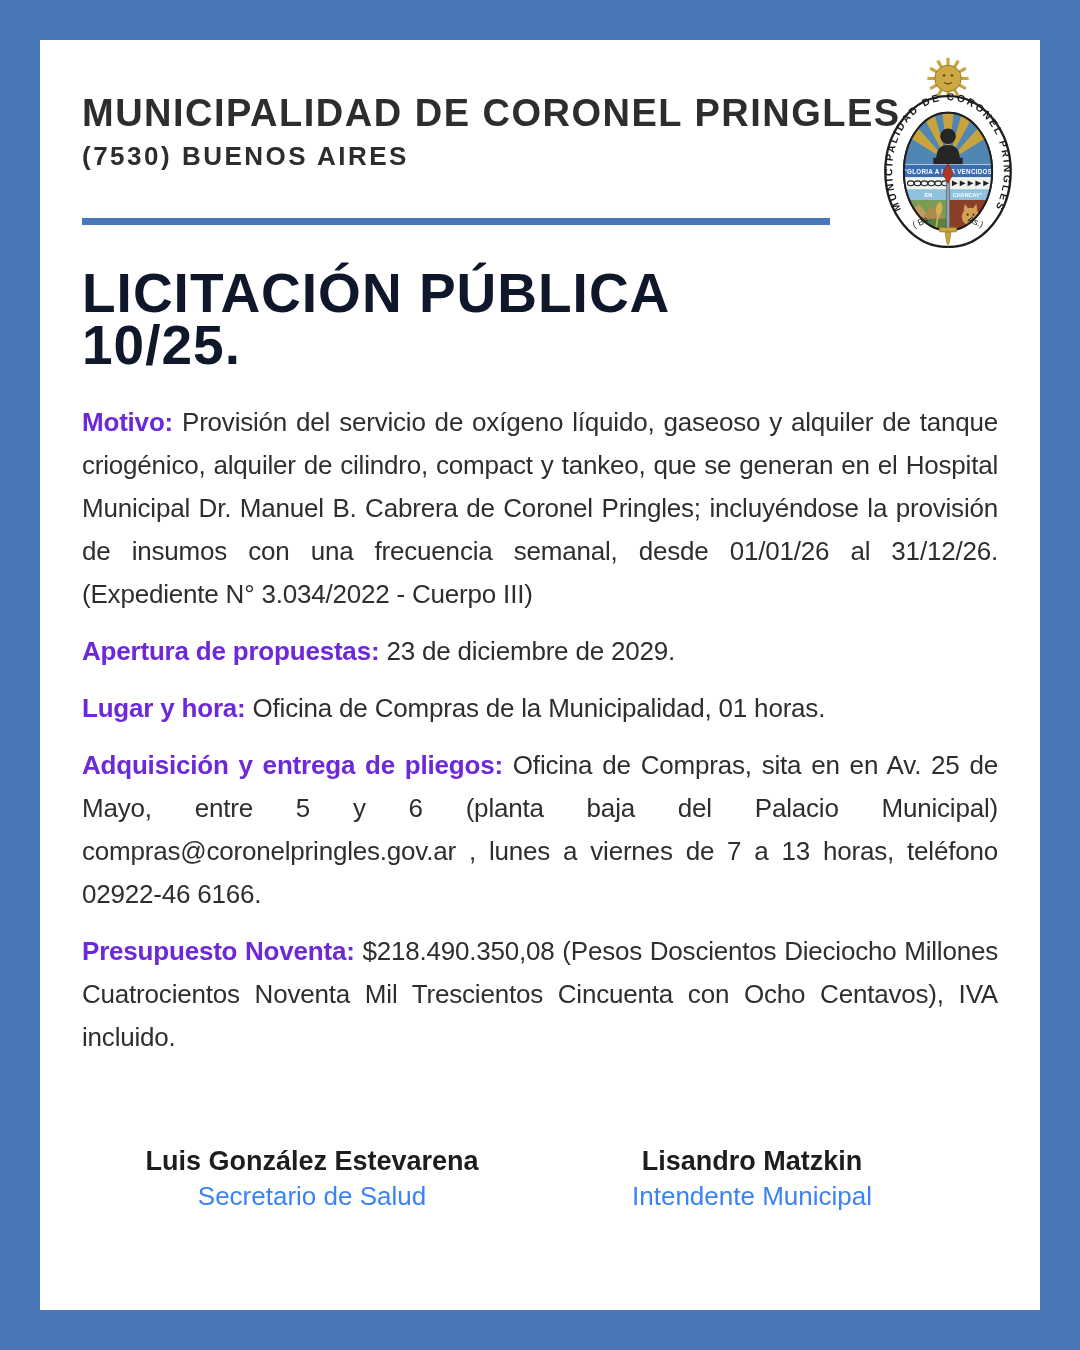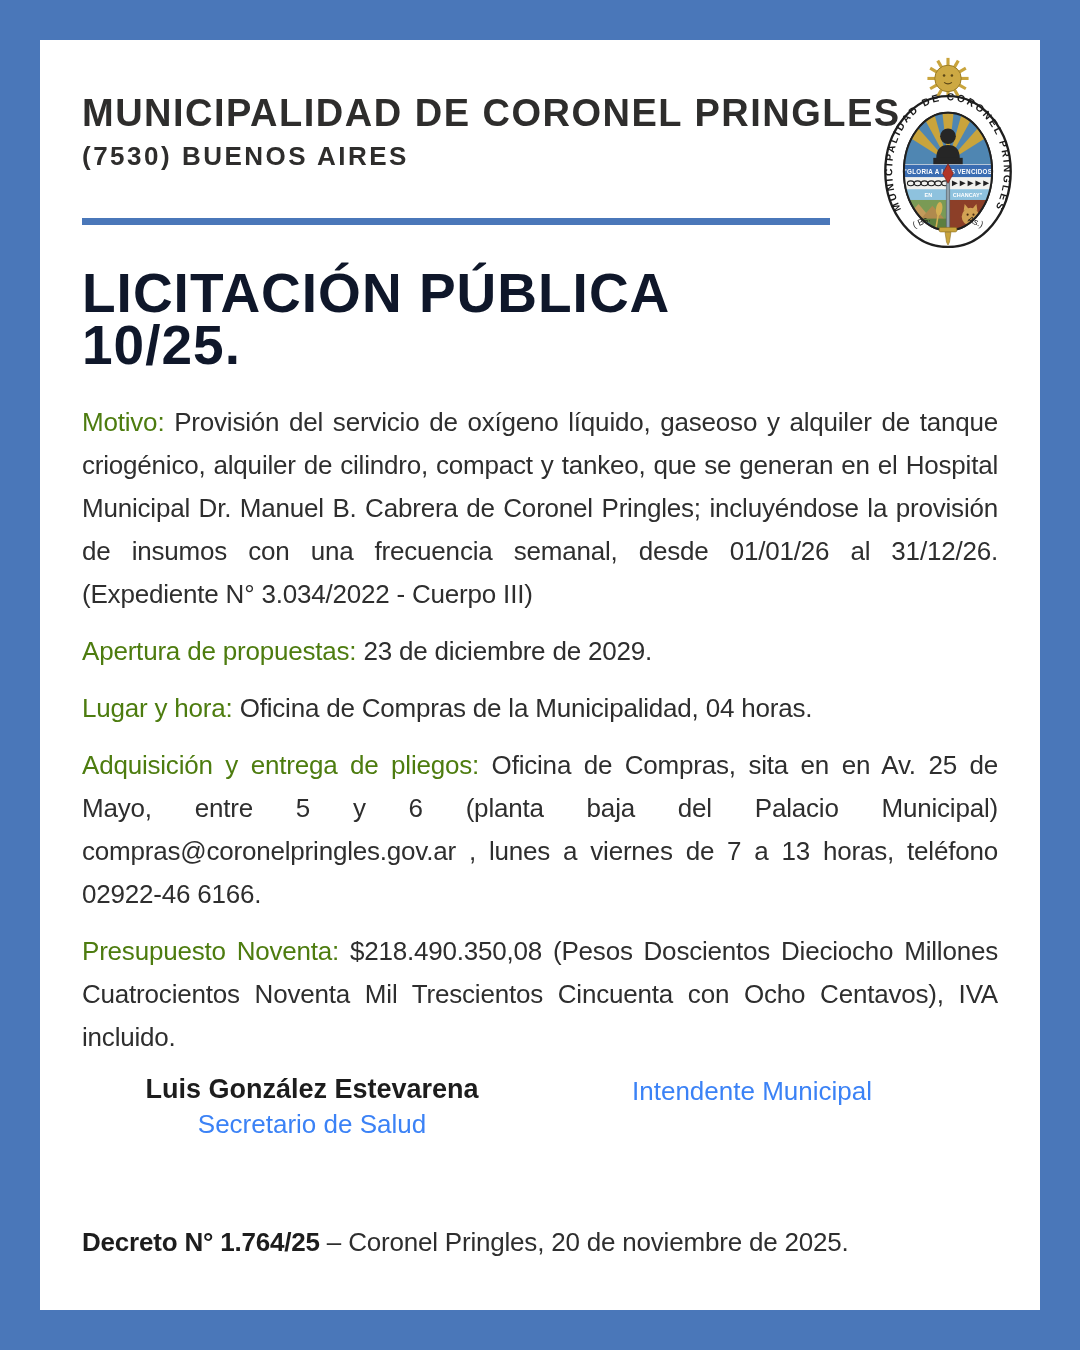--- a/index.html
+++ b/index.html
@@ -26,22 +26,22 @@
   .divider{height:7px;width:748px;background:#4a77b9;margin-top:46px;}
   .doc-title{
     margin-top:42px;color:#0f172a;font-weight:bold;
     font-size:55px;line-height:0.95;letter-spacing:1px;
   }
   .paras{margin-top:30px;}
   .para{
     font-size:26px;line-height:43px;color:#2e2e2e;
     text-align:justify;margin:0 0 14px 0;letter-spacing:-0.2px;
   }
-  .para .lbl{font-weight:normal;color:#4d7c0f;}
-  .sigs{display:flex;}
+  .para .lbl{font-weight:bold;color:#6d28d9;}
+  .sigs{display:flex;margin-top:72px;align-items:center;}
   .sig{text-align:center;}
   .sig-left{width:460px;}
   .sig-right{width:420px;}
   .sig-name{font-weight:bold;font-size:27px;color:#1d1d1d;line-height:1.2;}
   .sig-role{font-size:26px;color:#3b82f6;line-height:1.2;margin-top:3px;}
   .footer{
     margin-top:auto;margin-bottom:52px;
     font-size:26px;color:#2e2e2e;letter-spacing:-0.2px;
   }
   .footer .lbl{font-weight:bold;color:#1d1d1d;}
@@ -60,36 +60,36 @@
   <div class="divider"></div>
 
   <div class="doc-title">
     <div>LICITACIÓN PÚBLICA</div>
     <div>10/25.</div>
   </div>
 
   <div class="paras">
     <p class="para"><span class="lbl">Motivo:</span><span> Provisión del servicio de oxígeno líquido, gaseoso y alquiler de tanque criogénico, alquiler de cilindro, compact y tankeo, que se generan en el Hospital Municipal Dr. Manuel B. Cabrera de Coronel Pringles; incluyéndose la provisión de insumos con una frecuencia semanal, desde 01/01/26 al 31/12/26. (Expediente N° 3.034/2022 - Cuerpo III)</span></p>
     <p class="para"><span class="lbl">Apertura de propuestas:</span><span> 23 de diciembre de 2029.</span></p>
-    <p class="para"><span class="lbl">Lugar y hora:</span><span> Oficina de Compras de la Municipalidad, 04 horas.</span></p>
+    <p class="para"><span class="lbl">Lugar y hora:</span><span> Oficina de Compras de la Municipalidad, 01 horas.</span></p>
     <p class="para"><span class="lbl">Adquisición y entrega de pliegos:</span><span> Oficina de Compras, sita en en Av. 25 de Mayo, entre 5 y 6 (planta baja del Palacio Municipal) compras@coronelpringles.gov.ar , lunes a viernes de 7 a 13 horas, teléfono 02922-46 6166.</span></p>
     <p class="para"><span class="lbl">Presupuesto Noventa:</span><span> $218.490.350,08 (Pesos Doscientos Dieciocho Millones Cuatrocientos Noventa Mil Trescientos Cincuenta con Ocho Centavos), IVA incluido.</span></p>
   </div>
 
   <div class="sigs">
     <div class="sig sig-left">
       <div class="sig-name">Luis González Estevarena</div>
       <div class="sig-role">Secretario de Salud</div>
     </div>
     <div class="sig sig-right">
+      <div class="sig-name">Lisandro Matzkin</div>
       <div class="sig-role">Intendente Municipal</div>
     </div>
   </div>
 
-  <div class="footer"><span class="lbl">Decreto N° 1.764/25</span><span> – Coronel Pringles, 20 de noviembre de 2025.</span></div>
 
 </div>
 
 <svg class="crest" viewBox="0 0 140 200" xmlns="http://www.w3.org/2000/svg">
   <defs>
     <clipPath id="innerOvalClip">
         <ellipse cx="70" cy="122" rx="45" ry="60"></ellipse>
       </clipPath>
     <path id="ringPath" d="M 22 160 A 57 72 0 1 1 118 160" fill="none"></path>
   </defs>

